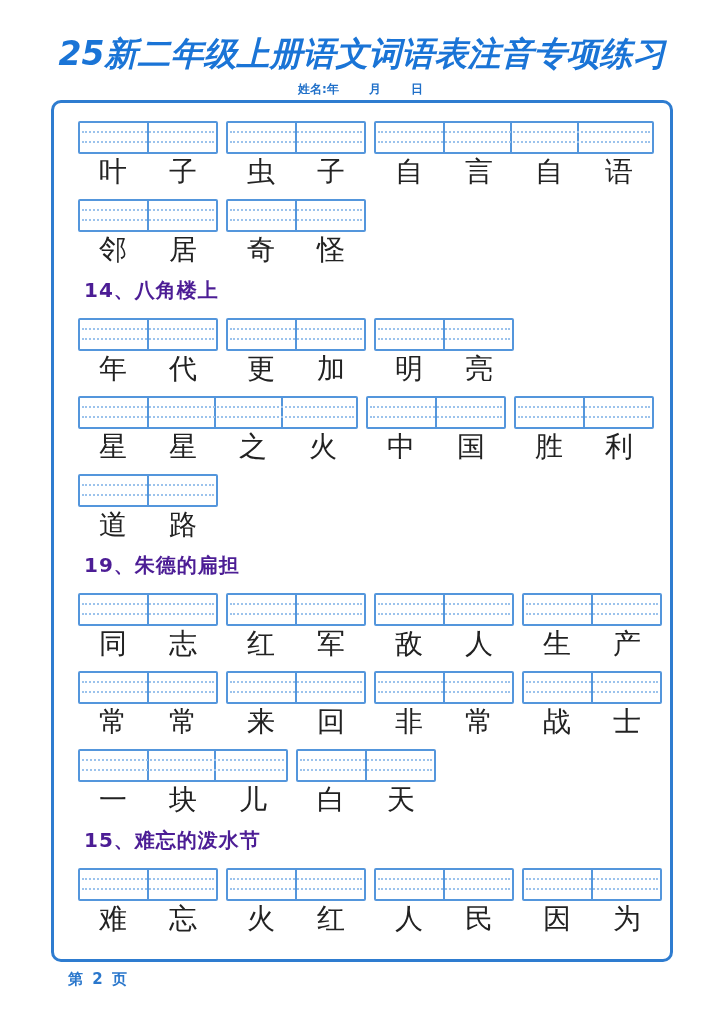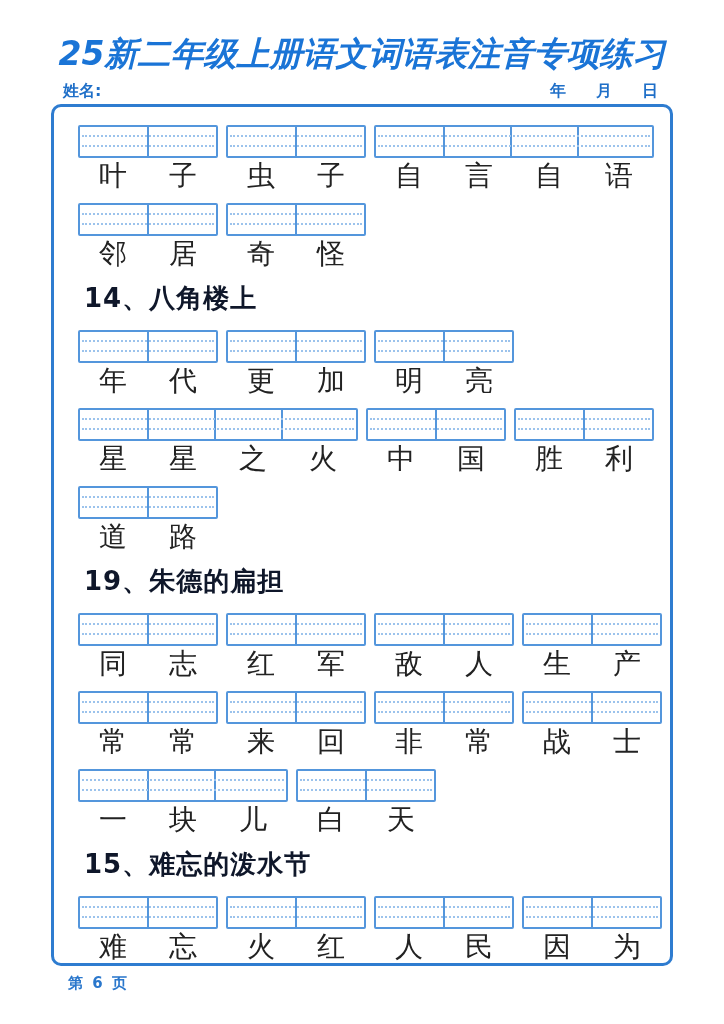--- a/index.html
+++ b/index.html
@@ -20,25 +20,25 @@
     font-size: 33px;
     font-weight: bold;
     color: #1a74d6;
     letter-spacing: 0px;
     line-height: 1.2;
     white-space: nowrap;
     font-style: italic;
   }
   .name-row {
     display: flex;
-    justify-content: space-between;
+    justify-content: center;
     align-items: baseline;
     margin: 7px 52px 2px 52px;
     padding: 0 14px 0 11px;
-    font-size: 16px;
+    font-size: 12px;
     color: #1f6fc8;
     font-weight: bold;
   }
   .date-group { display: inline-flex; gap: 30px; }
   .sheet {
     margin: 0 51px;
     width: 622px;
     height: 862px;
     border: 3px solid #2e7cd0;
     border-radius: 10px;
@@ -74,23 +74,23 @@
   .char-row { display: flex; margin-top: 3px; }
   .char-cell {
     width: 70px;
     text-align: center;
     font-size: 28px;
     line-height: 30px;
     color: #222222;
     font-family: "DejaVu Serif", "Liberation Serif", serif;
   }
   .section-header {
-    color: #0f172a;
+    color: #4c1d95;
     font-weight: bold;
-    font-size: 26px;
+    font-size: 20px;
     margin: 8px 0 14px 6px;
     letter-spacing: 1px;
   }
   .page-footer {
     margin: 8px 0 0 68px;
     font-size: 15px;
     color: #2a77cc;
     font-weight: bold;
     letter-spacing: 2px;
   }
@@ -400,15 +400,15 @@
             </div>
             <div class="char-row">
               <div class="char-cell">因</div>
               <div class="char-cell">为</div>
             </div>
           </div>
         </div>
       </div>
   </div>
 
-  <div class="page-footer">第 6 页</div>
+  <div class="page-footer">第 2 页</div>
 
 </div>
 
 </body></html>

